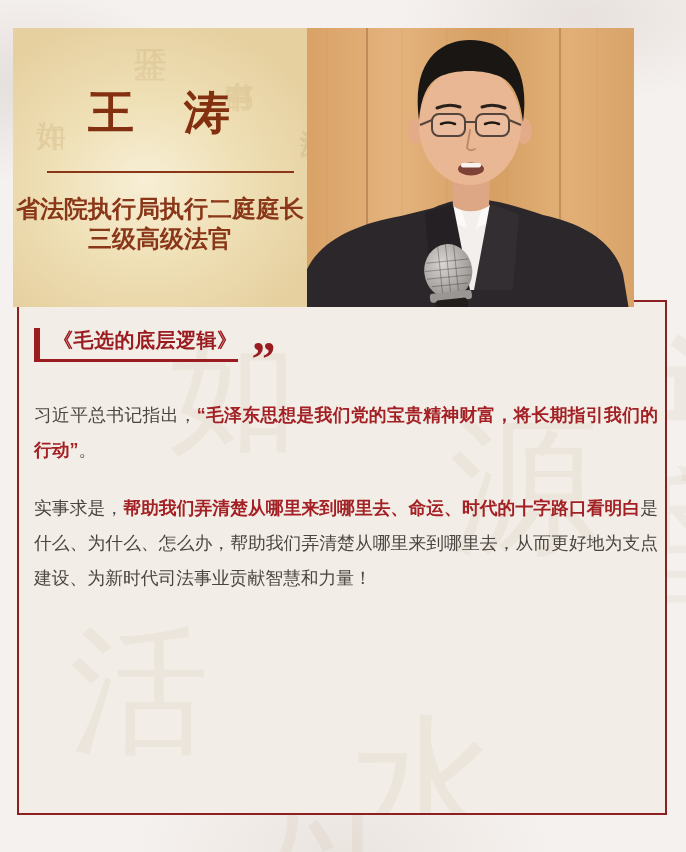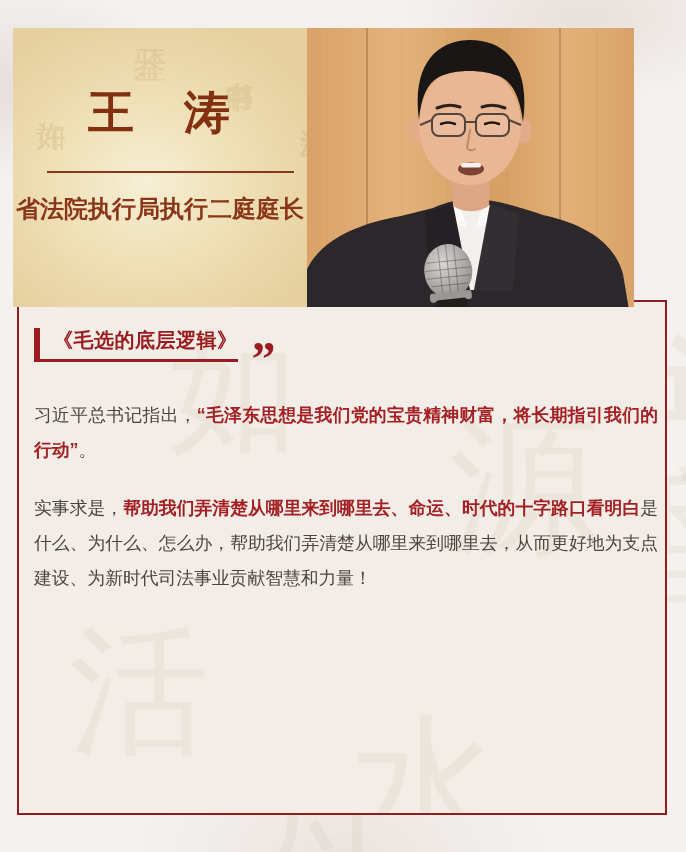--- a/index.html
+++ b/index.html
@@ -128,20 +128,21 @@
     <div class="calligraphy" id="calligraphy">
         <span>如许</span>
         <span>鉴开</span>
         <span>书中自有</span>
         <span>源头活水</span>
       </div>
     <div class="banner-name">王　涛</div>
     <div class="banner-divider"></div>
     <div class="banner-sub">
       <div>省法院执行局执行二庭庭长</div>
+      <div>三级高级法官</div>
     </div>
   </div>
 
   <div class="banner-right">
     <svg width="327" height="279" viewBox="0 0 327 279">
       <defs>
         <linearGradient id="wood" x1="0" y1="0" x2="1" y2="0">
           <stop offset="0" stop-color="#d9a267"></stop>
           <stop offset="0.28" stop-color="#e4b37d"></stop>
           <stop offset="0.55" stop-color="#d59e62"></stop>

